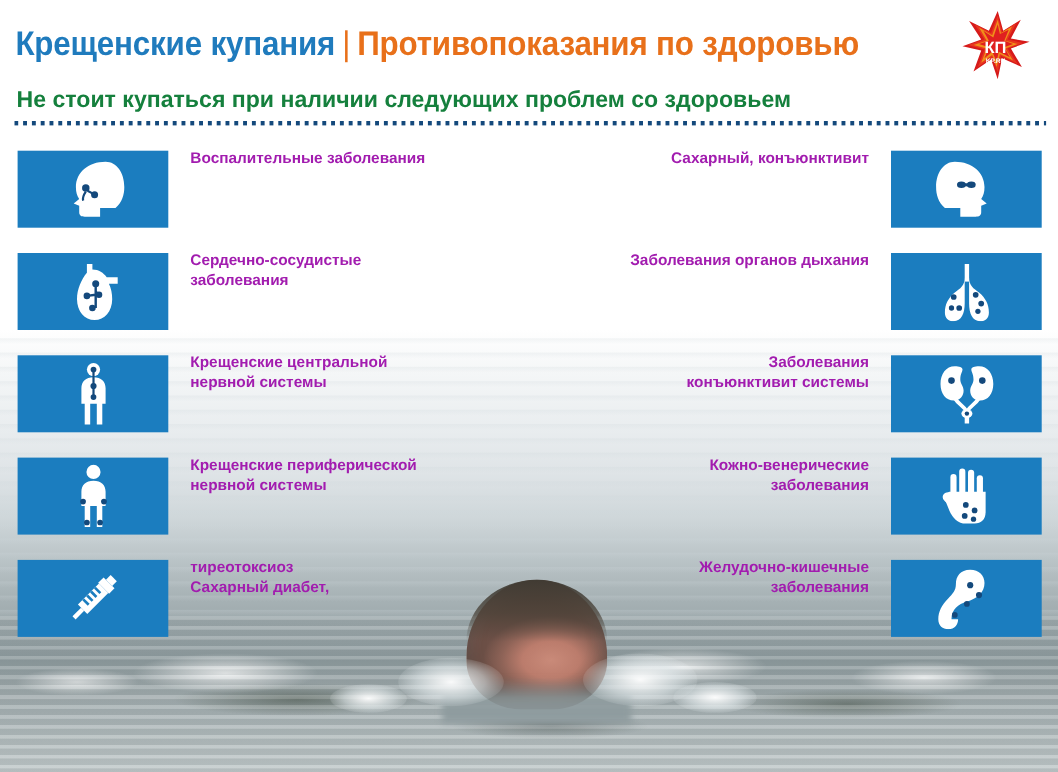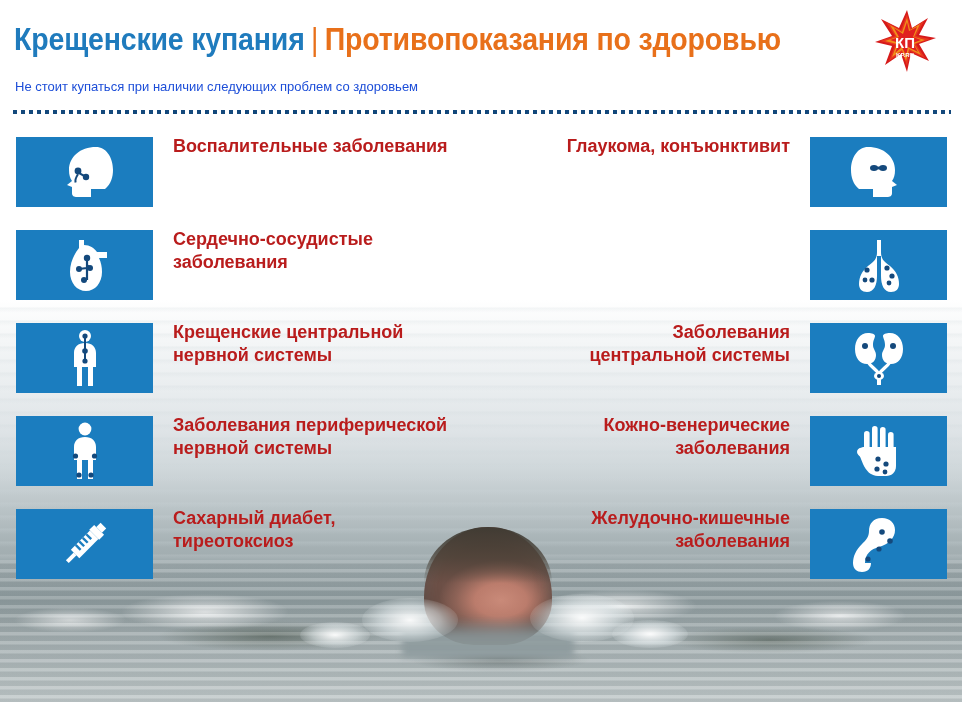--- a/index.html
+++ b/index.html
@@ -105,21 +105,21 @@
     font-size:31px;font-weight:bold;
     letter-spacing:-.2px;
     white-space:nowrap;
     transform:scaleX(.92);transform-origin:left center;
   }
   .title .t-blue{color:#1f7bbd;}
   .title .t-sep{color:#e8701a;font-weight:normal;padding:0 7px;}
   .title .t-orange{color:#e8701a;}
   .subtitle{
     position:absolute;left:15px;top:79px;
-    font-size:13px;color:#1d4ed8;font-weight:normal;white-space:nowrap;
+    font-size:21px;color:#15803d;font-weight:bold;white-space:nowrap;
   }
   .dotted-rule{
     position:absolute;left:13px;top:110px;width:938px;height:4px;
     background-image:linear-gradient(to right,#14497c 0 4px, rgba(0,0,0,0) 4px 8px);
     background-size:8px 4px;background-repeat:repeat-x;
   }
 
   
   .logo{position:absolute;right:25px;top:8px;width:64px;height:72px;z-index:7;}
 
@@ -128,22 +128,22 @@
   .row{position:absolute;left:0;width:962px;height:70px;}
   .tile{
     position:absolute;top:0;width:137px;height:70px;
     background:#1b7dbf;
     display:flex;align-items:center;justify-content:center;
   }
   .tile.left{left:16px;}
   .tile.right{left:810px;}
   .label{
     position:absolute;top:-2px;
-    font-size:18px;font-weight:bold;line-height:1.28;
-    color:#b91c1c;
+    font-size:14px;font-weight:bold;line-height:1.28;
+    color:#a21caf;
   }
   .label.left{left:173px;width:330px;text-align:left;}
   .label.right{left:470px;width:320px;text-align:right;}
   .label .ln{display:block;white-space:nowrap;}
   .icon svg{display:block;}
 </style>
 </head>
 <body>
 
 <div id="poster">
@@ -190,21 +190,21 @@
             <circle cx="30" cy="32" r="3.2" fill="#14497c"></circle>
             <path d="M23.6 28.4 28.4 31" stroke="#14497c" stroke-width="2" fill="none"></path>
             <path d="M22 29.2c-2 3-3 6-2.4 8.2" stroke="#14497c" stroke-width="2" fill="none"></path>
           </svg>
         </span>
       </div>
       <div class="label left">
         <span class="ln">Воспалительные заболевания</span>
       </div>
       <div class="label right">
-        <span class="ln">Глаукома, конъюнктивит</span>
+        <span class="ln">Сахарный, конъюнктивит</span>
       </div>
       <div class="tile right">
         <span class="icon">
           <svg width="58" height="54" viewBox="0 0 58 54">
             <g transform="translate(58,0) scale(-1,1)">
               <path d="M40 2C24 2 13 12 13 25c0 5 1 8 3 11l-5 4 5 2v6c0 3 2 4 5 4h14v-8h14c6-5 8-12 8-19C57 12 50 2 40 2z" fill="#fff"></path>
               <ellipse cx="25" cy="23" rx="4" ry="3" fill="#14497c"></ellipse>
               <ellipse cx="34" cy="23" rx="4" ry="3" fill="#14497c"></ellipse>
               <rect x="25" y="21.6" width="9" height="2.8" fill="#14497c"></rect>
             </g>
@@ -222,20 +222,23 @@
             <circle cx="33" cy="31" r="3" fill="#14497c"></circle>
             <circle cx="22" cy="32" r="3" fill="#14497c"></circle>
             <circle cx="27" cy="43" r="3" fill="#14497c"></circle>
             <path d="M30 21v22M30 28l3 3M30 31l-8 1" stroke="#14497c" stroke-width="2.2" fill="none"></path>
           </svg>
         </span>
       </div>
       <div class="label left">
         <span class="ln">Сердечно-сосудистые</span>
         <span class="ln">заболевания</span>
+      </div>
+      <div class="label right">
+        <span class="ln">Заболевания органов дыхания</span>
       </div>
       <div class="tile right">
         <span class="icon">
           <svg width="56" height="54" viewBox="0 0 56 54">
             <rect x="26" y="2" width="4" height="16" fill="#fff"></rect>
             <path d="M26 14c0 8-4 10-9 14-6 5-9 11-9 18 0 5 3 8 8 8 7 0 10-7 10-16V14z" fill="#fff"></path>
             <path d="M30 14c0 8 4 10 9 14 6 5 9 11 9 18 0 5-3 8-8 8-7 0-10-7-10-16V14z" fill="#fff"></path>
             <circle cx="16" cy="32" r="2.6" fill="#14497c"></circle>
             <circle cx="21" cy="42" r="2.6" fill="#14497c"></circle>
             <circle cx="14" cy="42" r="2.4" fill="#14497c"></circle>
@@ -259,21 +262,21 @@
             <path d="M20 9v24" stroke="#14497c" stroke-width="2" fill="none"></path>
           </svg>
         </span>
       </div>
       <div class="label left">
         <span class="ln">Крещенские центральной</span>
         <span class="ln">нервной системы</span>
       </div>
       <div class="label right">
         <span class="ln">Заболевания</span>
-        <span class="ln">центральной системы</span>
+        <span class="ln">конъюнктивит системы</span>
       </div>
       <div class="tile right">
         <span class="icon">
           <svg width="58" height="56" viewBox="0 0 58 56">
             <path d="M18 3C10 3 5 10 5 19c0 9 5 15 12 15 6 0 9-4 9-9 0-4-3-6-3-10 0-5 2-7 2-9 0-2-3-3-7-3z" fill="#fff"></path>
             <path d="M40 3c8 0 13 7 13 16 0 9-5 15-12 15-6 0-9-4-9-9 0-4 3-6 3-10 0-5-2-7-2-9 0-2 3-3 7-3z" fill="#fff"></path>
             <circle cx="15" cy="16" r="3" fill="#14497c"></circle>
             <circle cx="43" cy="16" r="3" fill="#14497c"></circle>
             <path d="M18 32c3 5 8 7 11 12M40 32c-3 5-8 7-11 12" stroke="#fff" stroke-width="3.4" fill="none"></path>
             <ellipse cx="29" cy="46" rx="5" ry="4" fill="#fff"></ellipse>
@@ -291,21 +294,21 @@
             <circle cx="20" cy="7" r="6.4" fill="#fff"></circle>
             <path d="M20 15c-7 0-11 4-11 10v13h3v19h5V38h6v19h5V38h3V25c0-6-4-10-11-10z" fill="#fff"></path>
             <circle cx="10.5" cy="34" r="2.6" fill="#14497c"></circle>
             <circle cx="29.5" cy="34" r="2.6" fill="#14497c"></circle>
             <circle cx="14" cy="53" r="2.6" fill="#14497c"></circle>
             <circle cx="26" cy="53" r="2.6" fill="#14497c"></circle>
           </svg>
         </span>
       </div>
       <div class="label left">
-        <span class="ln">Заболевания периферической</span>
+        <span class="ln">Крещенские периферической</span>
         <span class="ln">нервной системы</span>
       </div>
       <div class="label right">
         <span class="ln">Кожно-венерические</span>
         <span class="ln">заболевания</span>
       </div>
       <div class="tile right">
         <span class="icon">
           <svg width="48" height="56" viewBox="0 0 48 56">
             <rect x="9" y="8" width="5.6" height="26" rx="2.8" fill="#fff"></rect>
@@ -334,22 +337,22 @@
               <rect x="27" y="42" width="4" height="11" fill="#fff"></rect>
               <rect x="23" y="19" width="7" height="2.4" fill="#1b7dbf"></rect>
               <rect x="23" y="24" width="7" height="2.4" fill="#1b7dbf"></rect>
               <rect x="23" y="29" width="7" height="2.4" fill="#1b7dbf"></rect>
               <rect x="23" y="34" width="7" height="2.4" fill="#1b7dbf"></rect>
             </g>
           </svg>
         </span>
       </div>
       <div class="label left">
+        <span class="ln">тиреотоксиоз</span>
         <span class="ln">Сахарный диабет,</span>
-        <span class="ln">тиреотоксиоз</span>
       </div>
       <div class="label right">
         <span class="ln">Желудочно-кишечные</span>
         <span class="ln">заболевания</span>
       </div>
       <div class="tile right">
         <span class="icon">
           <svg width="54" height="56" viewBox="0 0 54 56">
             <path d="M30 2c-9 0-13 6-13 13 0 6-3 9-7 13-6 6-9 12-9 19 0 6 4 9 9 9 6 0 9-4 9-9h-6c0-9 6-14 14-16 10-3 16-9 16-17 0-7-5-12-13-12z" fill="#fff"></path>
             <circle cx="30" cy="16" r="2.8" fill="#14497c"></circle>

